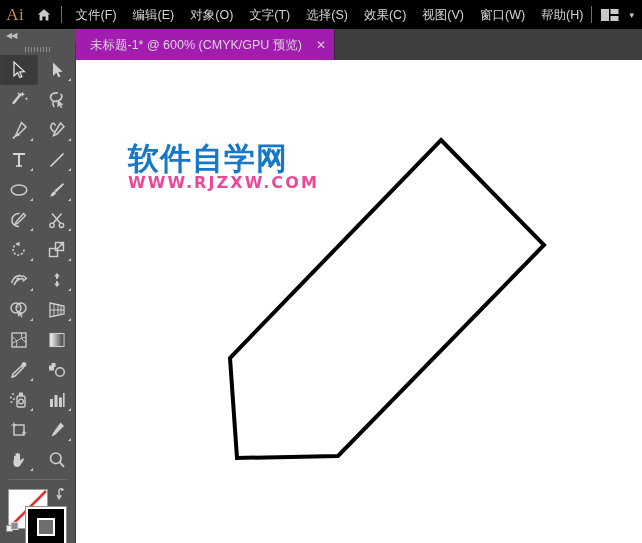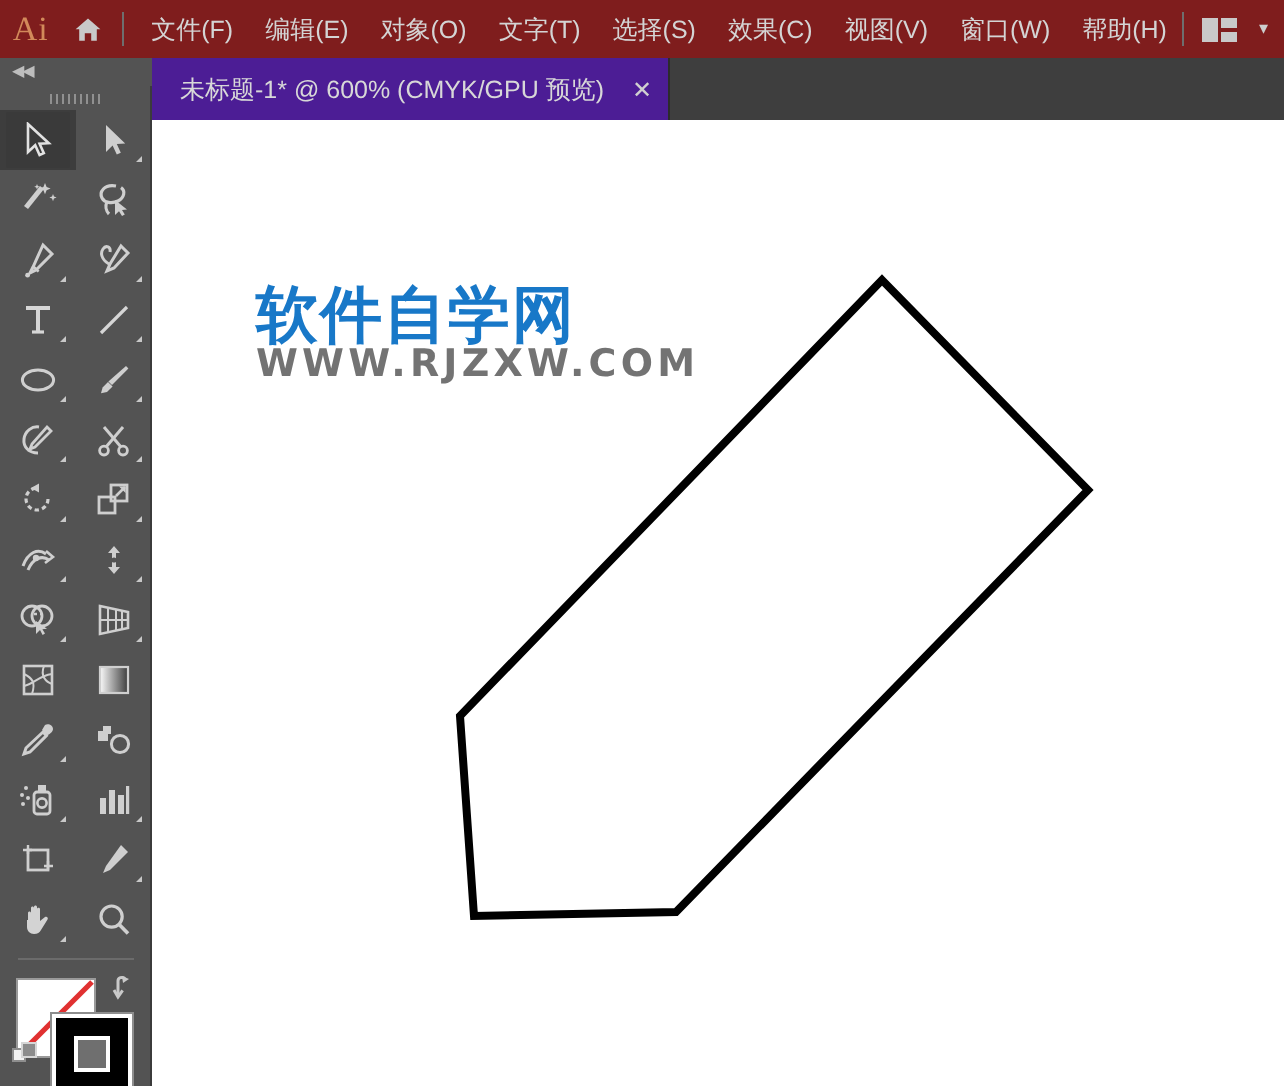--- a/index.html
+++ b/index.html
@@ -8,21 +8,21 @@
   body {
     font-family:"Liberation Sans","DejaVu Sans",sans-serif;
     background:#535353;
     -webkit-font-smoothing:antialiased;
   }
   #app { position:relative; width:642px; height:543px; }
 
   
   .menubar {
     position:absolute; left:0; top:0; width:642px; height:29px;
-    background:#7f1d1d;
+    background:#000000;
     display:flex; align-items:center;
   }
   .ai-logo {
     width:34px; height:29px; display:flex; align-items:center; justify-content:center;
     color:#d2895a; font-size:17px; font-weight:400; letter-spacing:0.5px;
     font-family:"Liberation Serif","DejaVu Serif",serif;
   }
   .home-btn {
     width:30px; height:29px; display:flex; align-items:center; justify-content:center;
   }
@@ -44,21 +44,21 @@
   
   .tabbar {
     position:absolute; left:0; top:29px; width:642px; height:31px;
     background:#3e3e3e;
   }
   .tab-strip-bg {
     position:absolute; left:76px; top:0; right:0; height:31px; background:#3e3e3e;
   }
   .doc-tab {
     position:absolute; left:76px; top:0; height:31px;
-    background:#4c1d95;
+    background:#a21caf;
     display:flex; align-items:center; padding:0 8px 0 14px;
     border-right:1px solid #2c2c2c;
   }
   .doc-tab-label {
     color:#d8d8d8; font-size:12.5px; white-space:nowrap; line-height:14px;
   }
   .doc-tab-close {
     color:#d0d0d0; font-size:12px; margin-left:14px; line-height:12px;
     font-weight:bold; cursor:default;
   }
@@ -134,21 +134,21 @@
     background:#ffffff; overflow:hidden;padding-left:20px;
   }
   .watermark {
     position:absolute; left:52px; top:82px; user-select:none;
   }
   .wm-cn {
     color:#1878c8; font-size:31px; font-weight:bold; line-height:32px;
     letter-spacing:1px; font-family:"DejaVu Sans","Liberation Sans",sans-serif;
   }
   .wm-en {
-    color:#737373; font-size:19px; font-weight:bold; line-height:15px;
+    color:#ec4899; font-size:16px; font-weight:bold; line-height:15px;
     letter-spacing:2.1px; margin-top:1px;
     font-family:"DejaVu Sans","Liberation Sans",sans-serif;
   }
   .shape-svg { position:absolute; left:0; top:0; }
 </style>
 </head>
 <body>
 
 <div id="app">
 

